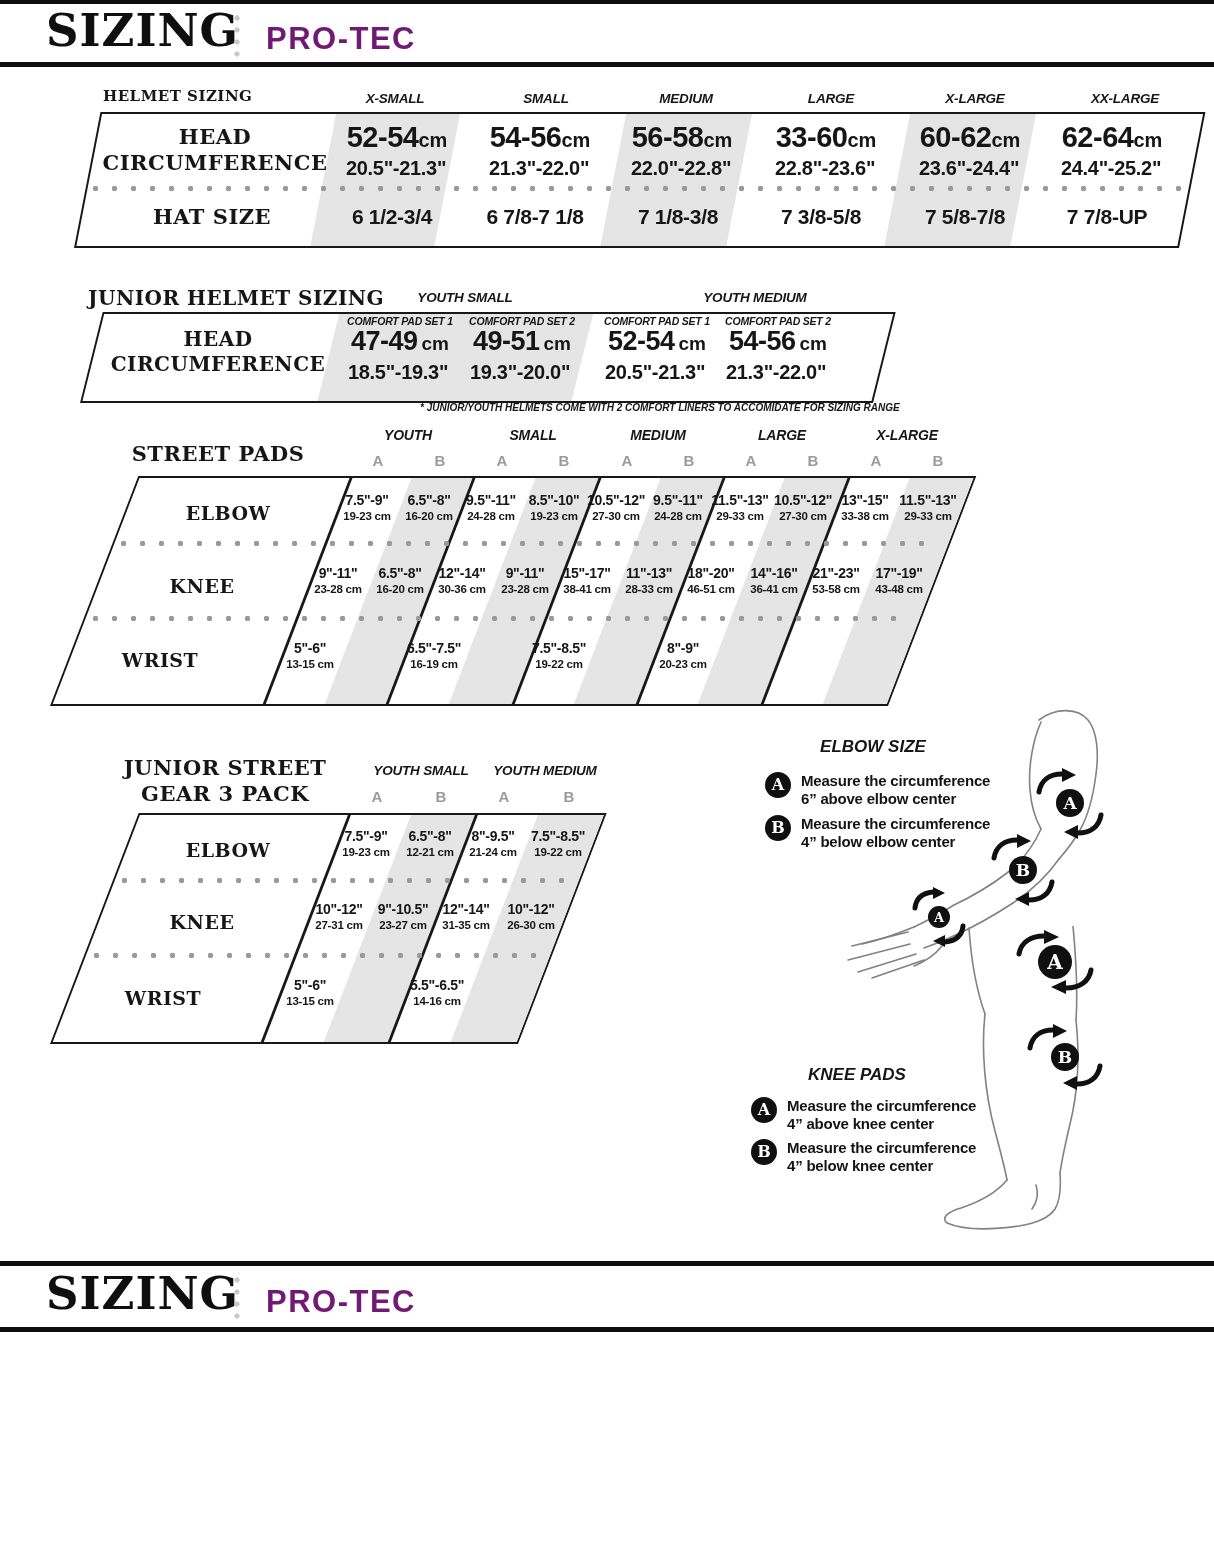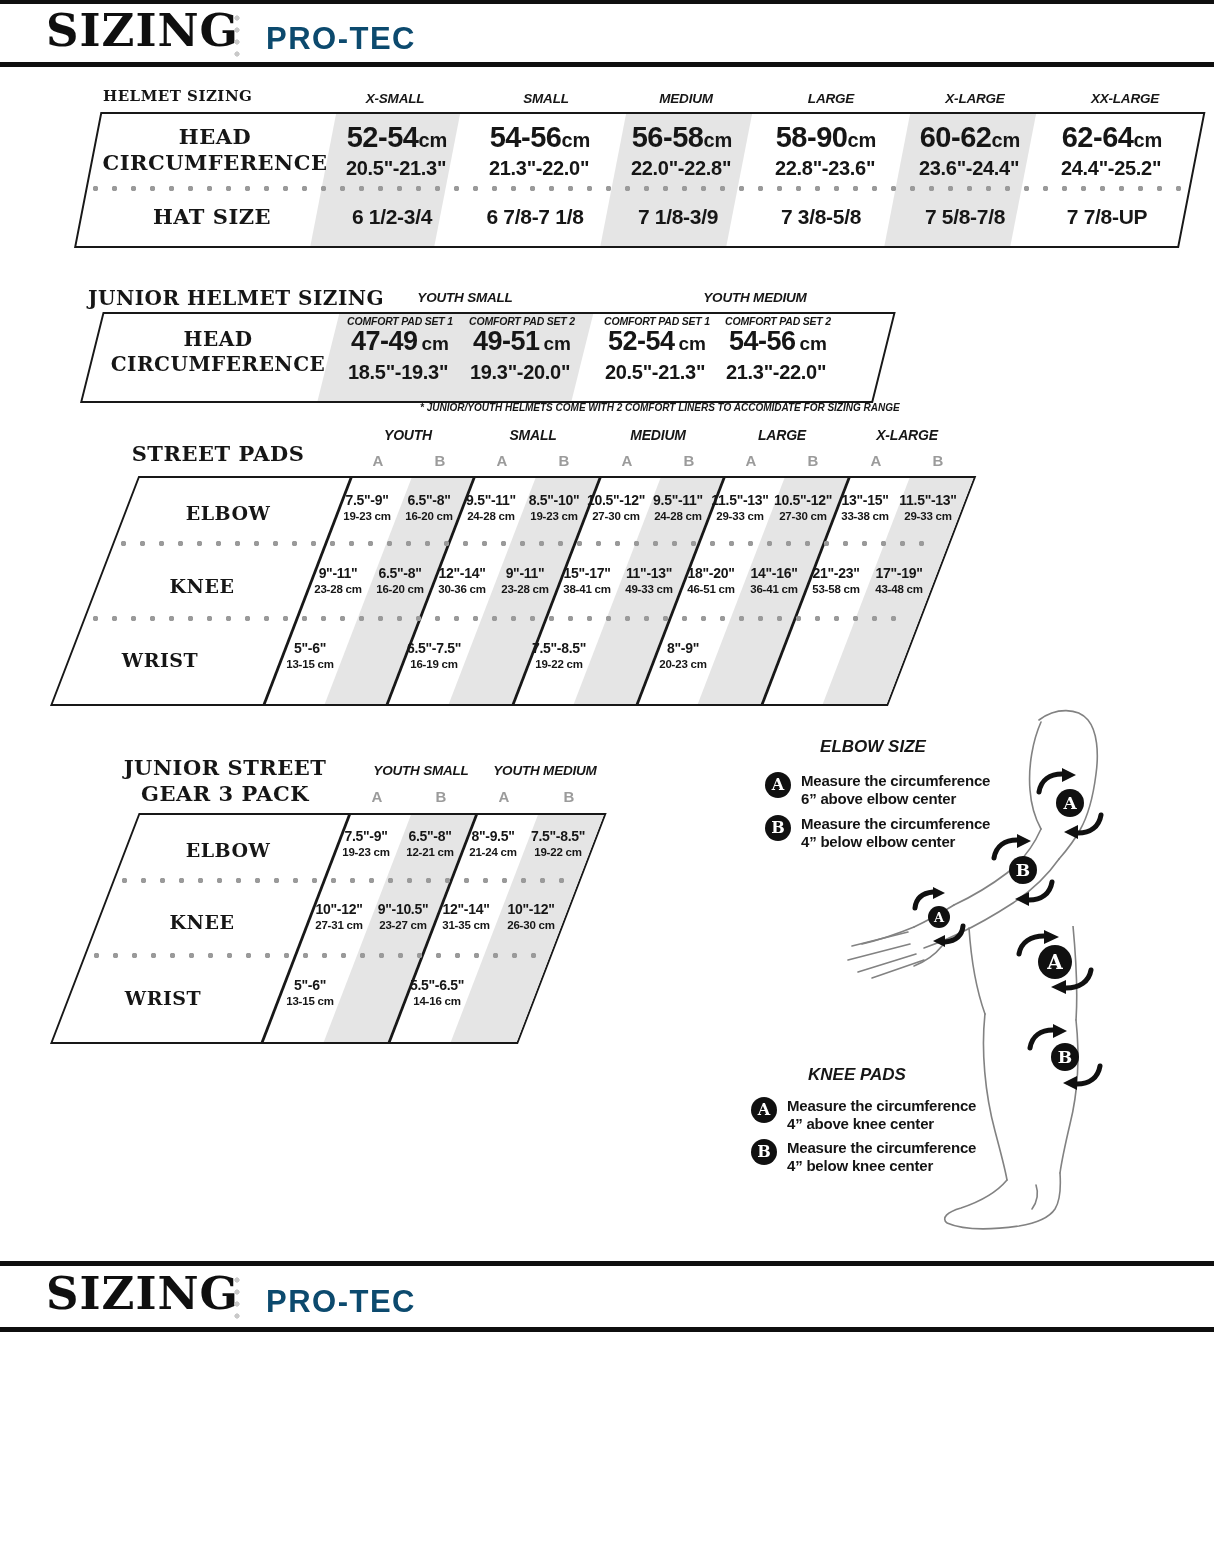--- a/index.html
+++ b/index.html
@@ -5,21 +5,21 @@
   html,body{margin:0;padding:0;background:#fff;}
   .canvas{position:relative;width:1214px;height:1541px;background:#fff;overflow:hidden;
           font-family:"Liberation Sans",sans-serif;color:#151515;}
   .abs{position:absolute;}
   .ctr{transform:translateX(-50%);text-align:center;white-space:nowrap;}
   .rt{text-align:right;white-space:nowrap;}
   .slab{font-family:"DejaVu Serif",serif;font-weight:700;color:#161616;letter-spacing:.5px;}
   .ci{font-family:"Liberation Sans",sans-serif;font-weight:700;font-style:italic;color:#161616;letter-spacing:-.2px;}
   .nb{font-family:"Liberation Sans",sans-serif;font-weight:700;color:#161616;}
   .bar{background:#0f0f0f;}
-  .brand{font-family:"Liberation Sans",sans-serif;font-weight:700;color:#0c4a6e;font-size:31px;letter-spacing:1.5px;}
+  .brand{font-family:"Liberation Sans",sans-serif;font-weight:700;color:#701a75;font-size:31px;letter-spacing:1.5px;}
   .big-title{font-family:"DejaVu Serif",serif;font-weight:700;font-size:45px;color:#0f0f0f;letter-spacing:1px;}
   .vdots{width:8px;background-image:radial-gradient(circle,#c9c9c9 2.4px,rgba(255,255,255,0) 2.8px);
          background-size:8px 12px;background-repeat:repeat-y;}
   .dots{height:9px;background-image:radial-gradient(circle,#9a9a9a 2.6px,rgba(255,255,255,0) 3px);
         background-size:19px 9px;background-repeat:repeat-x;background-position:2px 50%;}
   .skewtbl{border:2.5px solid #181818;overflow:hidden;transform-origin:0 100%;background:#fff;}
   .sk11{transform:skewX(-11deg);}
   .sk14{transform:skewX(-14deg);}
   .sk21{transform:skewX(-21deg);}
   .stripe{position:absolute;top:0;bottom:0;background:#e5e5e5;}
@@ -69,37 +69,37 @@
     <div class="stripe" style="left:524px;width:126px;"></div>
     <div class="stripe" style="left:808px;width:126px;"></div>
   </div>
 
   <div class="abs slab ctr" style="left:215px;top:124px;font-size:21px;">HEAD</div>
   <div class="abs slab ctr" style="left:215px;top:150px;font-size:21px;">CIRCUMFERENCE</div>
 
   <div class="abs nb ctr bignum" style="left:397px;top:121px;"><span>52-54</span><span class="unit">cm</span></div>
   <div class="abs nb ctr bignum" style="left:540px;top:121px;"><span>54-56</span><span class="unit">cm</span></div>
   <div class="abs nb ctr bignum" style="left:682px;top:121px;"><span>56-58</span><span class="unit">cm</span></div>
-  <div class="abs nb ctr bignum" style="left:826px;top:121px;"><span>58-90</span><span class="unit">cm</span></div>
+  <div class="abs nb ctr bignum" style="left:826px;top:121px;"><span>33-60</span><span class="unit">cm</span></div>
   <div class="abs nb ctr bignum" style="left:970px;top:121px;"><span>60-62</span><span class="unit">cm</span></div>
   <div class="abs nb ctr bignum" style="left:1112px;top:121px;"><span>62-64</span><span class="unit">cm</span></div>
 
   <div class="abs nb ctr inval" style="left:396px;top:157px;">20.5"-21.3"</div>
   <div class="abs nb ctr inval" style="left:539px;top:157px;">21.3"-22.0"</div>
   <div class="abs nb ctr inval" style="left:681px;top:157px;">22.0"-22.8"</div>
   <div class="abs nb ctr inval" style="left:825px;top:157px;">22.8"-23.6"</div>
   <div class="abs nb ctr inval" style="left:969px;top:157px;">23.6"-24.4"</div>
   <div class="abs nb ctr inval" style="left:1111px;top:157px;">24.4"-25.2"</div>
 
   <div class="abs dots" style="left:84px;top:184px;width:1098px;"></div>
 
   <div class="abs slab ctr" style="left:212px;top:204px;font-size:21px;">HAT SIZE</div>
   <div class="abs nb ctr hatval" style="left:392px;top:205px;">6 1/2-3/4</div>
   <div class="abs nb ctr hatval" style="left:535px;top:205px;">6 7/8-7 1/8</div>
-  <div class="abs nb ctr hatval" style="left:678px;top:205px;">7 1/8-3/9</div>
+  <div class="abs nb ctr hatval" style="left:678px;top:205px;">7 1/8-3/8</div>
   <div class="abs nb ctr hatval" style="left:821px;top:205px;">7 3/8-5/8</div>
   <div class="abs nb ctr hatval" style="left:965px;top:205px;">7 5/8-7/8</div>
   <div class="abs nb ctr hatval" style="left:1107px;top:205px;">7 7/8-UP</div>
 
   <div class="abs slab" style="left:88px;top:286px;font-size:20px;">JUNIOR HELMET SIZING</div>
   <div class="abs ci ctr colhead" style="left:465px;top:290px;">YOUTH SMALL</div>
   <div class="abs ci ctr colhead" style="left:755px;top:290px;">YOUTH MEDIUM</div>
 
   <div class="abs skewtbl sk14" style="left:80px;top:312px;width:789px;height:87px;">
     <div class="stripe" style="left:235px;width:254px;"></div>
@@ -216,21 +216,21 @@
   <div class="abs nb ctr cell" style="left:525px;top:565px;">
       <div class="in">9"-11"</div>
       <div class="cm">23-28 cm</div>
     </div>
   <div class="abs nb ctr cell" style="left:587px;top:565px;">
       <div class="in">15"-17"</div>
       <div class="cm">38-41 cm</div>
     </div>
   <div class="abs nb ctr cell" style="left:649px;top:565px;">
       <div class="in">11"-13"</div>
-      <div class="cm">49-33 cm</div>
+      <div class="cm">28-33 cm</div>
     </div>
   <div class="abs nb ctr cell" style="left:711px;top:565px;">
       <div class="in">18"-20"</div>
       <div class="cm">46-51 cm</div>
     </div>
   <div class="abs nb ctr cell" style="left:774px;top:565px;">
       <div class="in">14"-16"</div>
       <div class="cm">36-41 cm</div>
     </div>
   <div class="abs nb ctr cell" style="left:836px;top:565px;">

